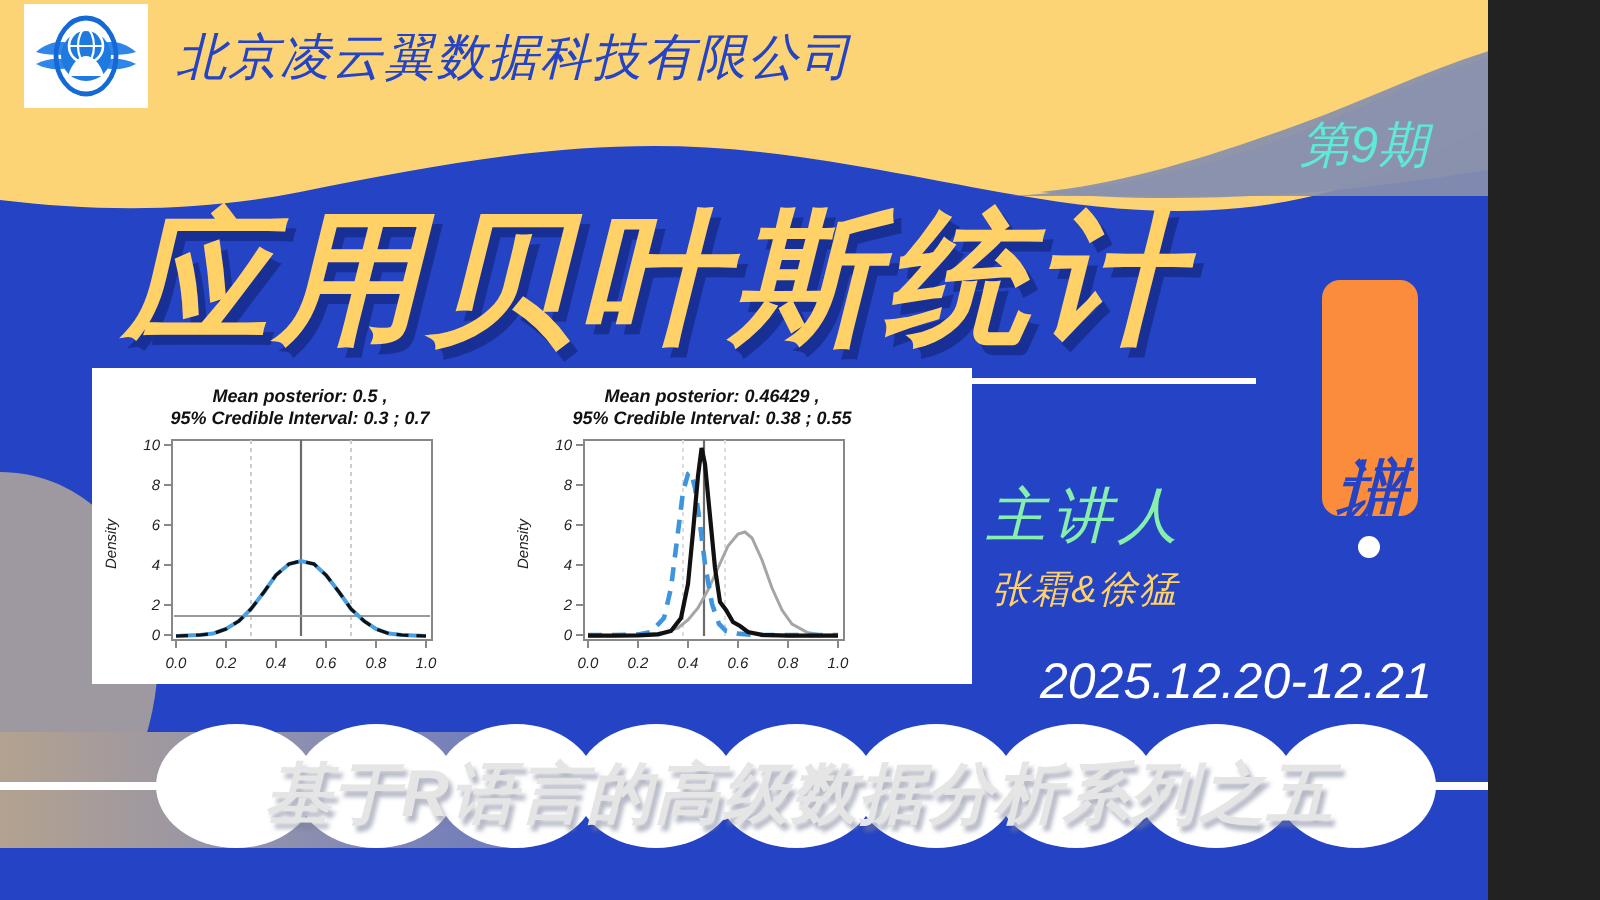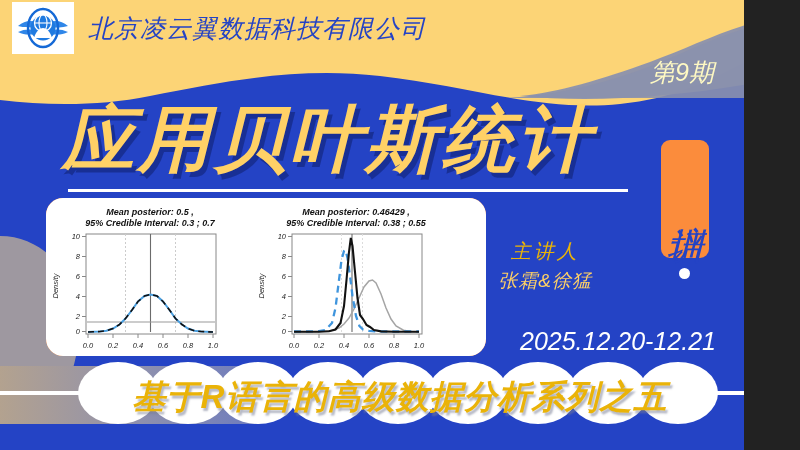--- a/index.html
+++ b/index.html
@@ -44,21 +44,21 @@
     color: #2443c5;
     letter-spacing: 1px;
     white-space: nowrap;
   }
 
   
   #issue-badge {
     position: absolute;
     right: 30px; top: 56px;
     font-size: 25px;
-    color: #fef9c3;
+    color: #5eead4;
     z-index: 6;
     white-space: nowrap;
   }
 
   
   #main-title {
     position: absolute;
     left: 62px; top: 92px;
     font-size: 72px;
     font-weight: bold;
@@ -106,22 +106,22 @@
   }
 
   
   #speaker-block {
     position: absolute;
     right: 152px; top: 238px;
     text-align: center;
     z-index: 6;
   }
   #speaker-role {
-    font-size: 20px;
-    color: #eab308;
+    font-size: 30px;
+    color: #86efac;
     letter-spacing: 3px;
     white-space: nowrap;
   }
   #speaker-names {
     margin-top: 3px;
     font-size: 19px;
     color: #ffd166;
     letter-spacing: 1px;
     white-space: nowrap;
   }
@@ -131,38 +131,37 @@
     font-size: 25px;
     color: #ffffff;
     letter-spacing: 0px;
     white-space: nowrap;
     z-index: 6;
   }
 
   
   #chart-panel {
     position: absolute;
-    left: 46px; top: 198px;
+    left: 46px; top: 184px;
     width: 440px; height: 158px;
     background: #f97316;
     z-index: 6;
     overflow: hidden;
-    border-radius: 17px;
   }
 
   
   #bottom-banner { position: absolute; left: 0; top: 360px; width: 800px; height: 66px; z-index: 8; }
   #bottom-title {
     position: absolute;
     left: 0; top: 375px;
     width: 800px;
     text-align: center;
     font-size: 33px;
     font-weight: bold;
-    color: #eab308;
+    color: #e5e5e5;
     letter-spacing: 1px;
     white-space: nowrap;
     z-index: 9;
     text-shadow: 2px 3px 2px rgba(120,125,150,0.55);
   }
 </style>
 </head>
 <body>
 
 <div id="poster">

